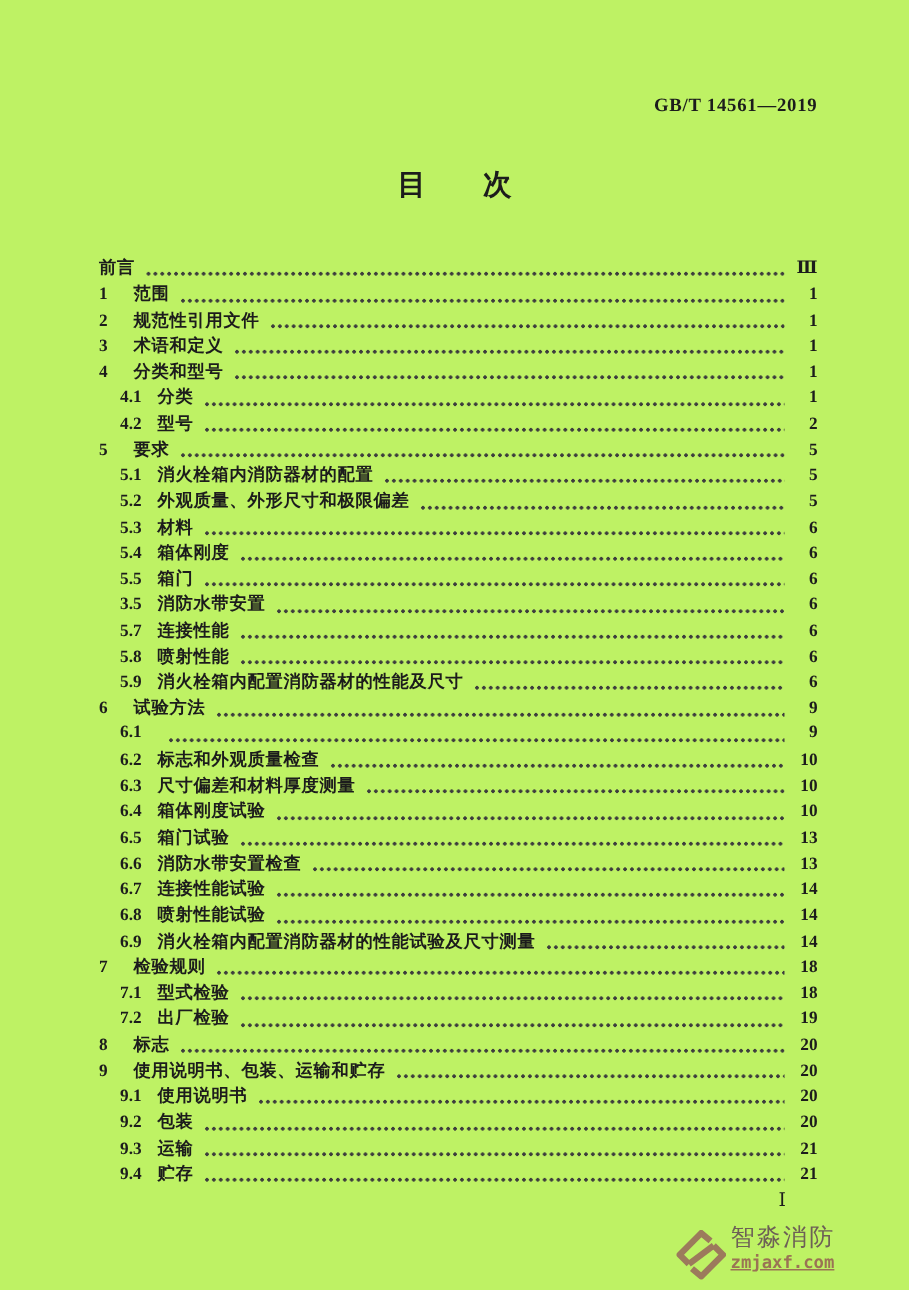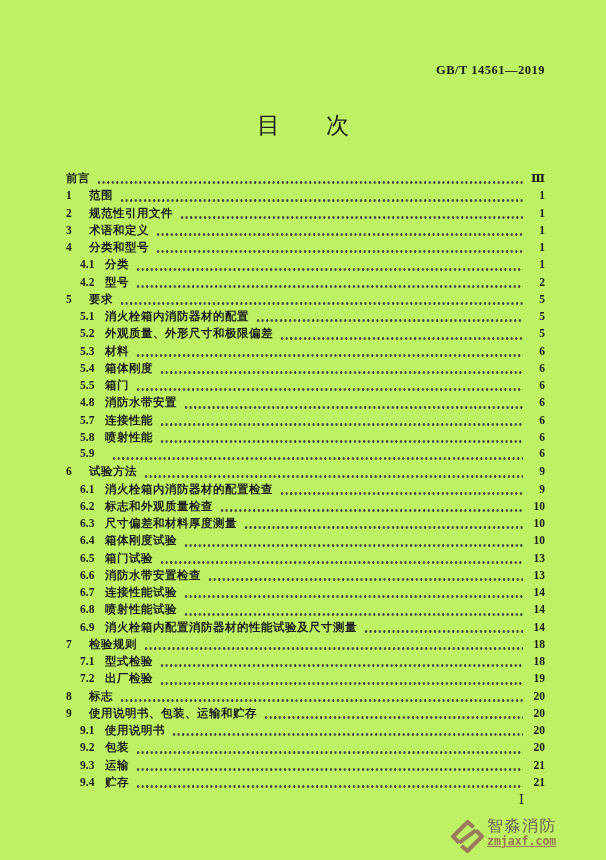--- a/index.html
+++ b/index.html
@@ -11,21 +11,21 @@
     color:#1c1c1c;
     overflow:hidden;
     margin:0 auto;
   }
   .doc-number {
     position:absolute; top:63px; right:61px;
     font-size:12.5px; font-weight:bold; letter-spacing:0.5px;
   }
   .page-title {
     position:absolute; top:110px; left:0; width:100%;
-    text-align:center; font-size:23px; font-weight:normal;
+    text-align:center; font-size:19px; font-weight:bold;
   }
   .toc { position:absolute; left:66px; right:61px; top:171px; }
   .toc-row {
     display:flex; align-items:baseline;
     height:17.25px; font-size:11.5px; white-space:nowrap;font-weight:bold;
   }
   .toc-row .num { flex:none; width:23px; }
   .toc-row .num:empty { display:none; }
   .toc-row.level2 { padding-left:14px;justify-content:space-between; }
   .toc-row.level2 .num { width:25px; }
@@ -138,51 +138,51 @@
         <span class="dots"></span>
         <span class="pageref">6</span>
       </div>
       <div class="toc-row level2">
         <span class="num">5.5</span>
         <span class="label">箱门</span>
         <span class="dots"></span>
         <span class="pageref">6</span>
       </div>
       <div class="toc-row level2">
-        <span class="num">4.8</span>
+        <span class="num">3.5</span>
         <span class="label">消防水带安置</span>
         <span class="dots"></span>
         <span class="pageref">6</span>
       </div>
       <div class="toc-row level2">
         <span class="num">5.7</span>
         <span class="label">连接性能</span>
         <span class="dots"></span>
         <span class="pageref">6</span>
       </div>
       <div class="toc-row level2">
         <span class="num">5.8</span>
         <span class="label">喷射性能</span>
         <span class="dots"></span>
         <span class="pageref">6</span>
       </div>
       <div class="toc-row level2">
         <span class="num">5.9</span>
+        <span class="label">消火栓箱内配置消防器材的性能及尺寸</span>
         <span class="dots"></span>
         <span class="pageref">6</span>
       </div>
       <div class="toc-row">
         <span class="num">6</span>
         <span class="label">试验方法</span>
         <span class="dots"></span>
         <span class="pageref">9</span>
       </div>
       <div class="toc-row level2">
         <span class="num">6.1</span>
-        <span class="label">消火栓箱内消防器材的配置检查</span>
         <span class="dots"></span>
         <span class="pageref">9</span>
       </div>
       <div class="toc-row level2">
         <span class="num">6.2</span>
         <span class="label">标志和外观质量检查</span>
         <span class="dots"></span>
         <span class="pageref">10</span>
       </div>
       <div class="toc-row level2">

